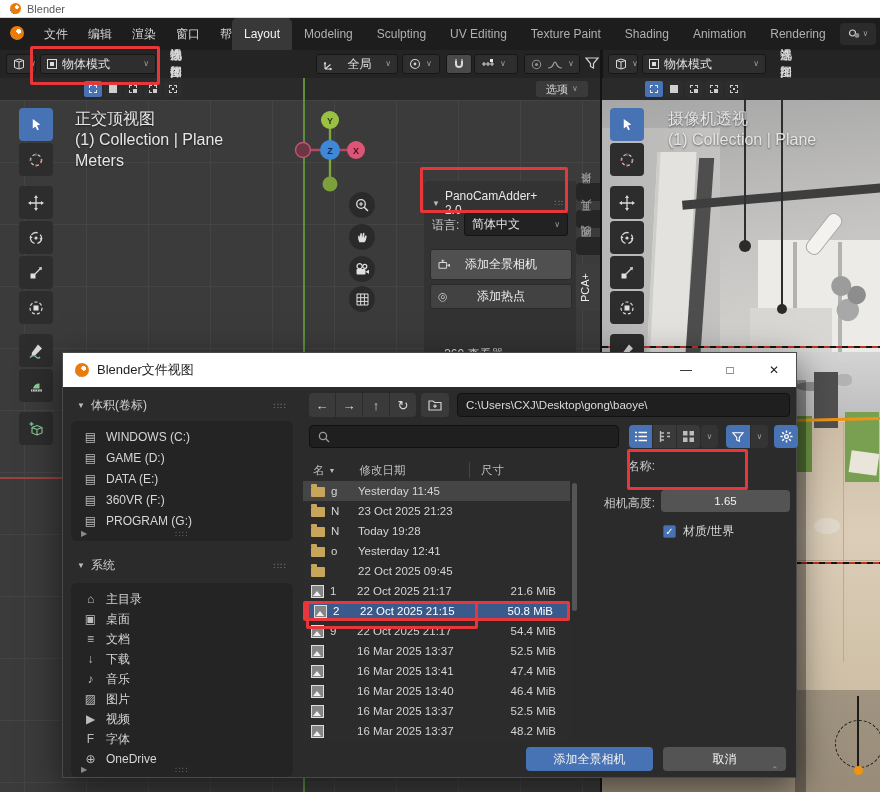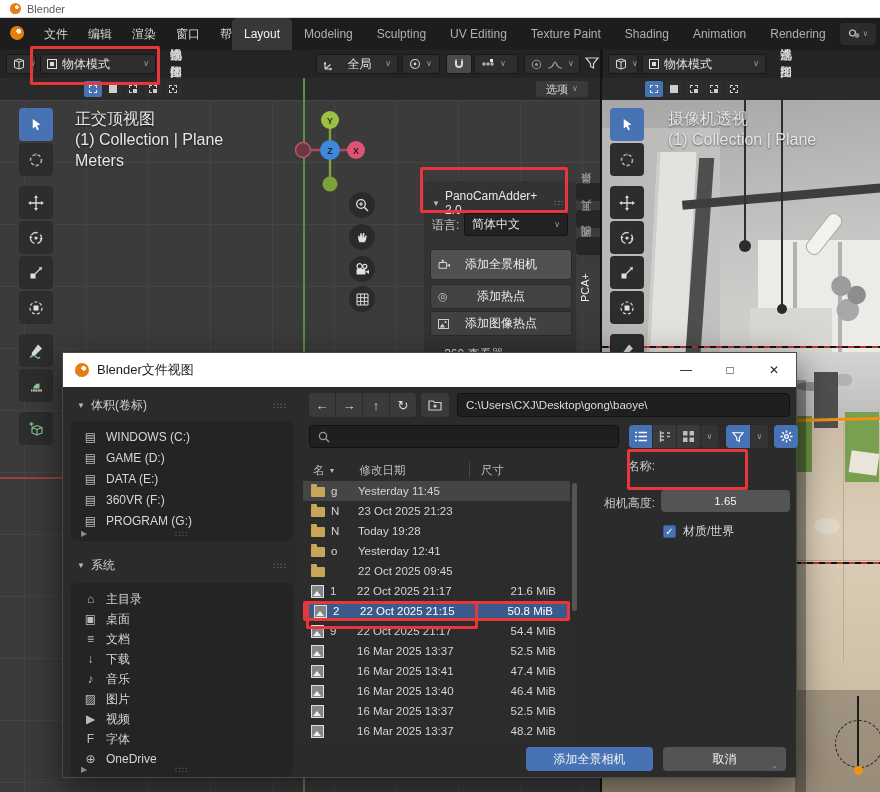--- a/index.html
+++ b/index.html
@@ -413,30 +413,20 @@
               <rect x="1" y="4" width="9" height="7" rx="1" fill="none" stroke="#d8d8d8" stroke-width="1.2"></rect>
               <path d="M10 7.5 L14 5.5 V9.5 Z" fill="#d8d8d8"></path>
               <path d="M5.5 0.5 V4 M3.7 2.2 H7.3" stroke="#d8d8d8" stroke-width="1.1"></path>
             </svg>
           </span>
         <span>添加全景相机</span>
       </div>
       <div class="pbtn" style="top:103px;height:23px;background:#424242;">
         <span class="bico" style="color:#cfcfcf;font-size:11px;">◎</span>
         <span>添加热点</span>
-      </div>
-      <div class="pbtn" style="top:130px;height:23px;background:#424242;">
-        <span class="bico">
-            <svg width="11" height="10" viewBox="0 0 11 10">
-              <rect x="0.5" y="0.5" width="10" height="9" fill="none" stroke="#cfcfcf" stroke-width="1"></rect>
-              <circle cx="7.5" cy="3" r="1.1" fill="#cfcfcf"></circle>
-              <path d="M1.5 8.5 L4.5 4.5 L7 8.5 Z" fill="#cfcfcf"></path>
-            </svg>
-          </span>
-        <span>添加图像热点</span>
       </div>
       <div class="collapse-row" style="top:165px;">
         <span class="tri">▶</span>
           <span>360 查看器</span>
       </div>
       <div class="collapse-row" style="top:192px;">
         <span class="tri">▼</span>
           <span>视图设置</span>
       </div>
       <div class="subbox" style="top:218px;height:42px;">

